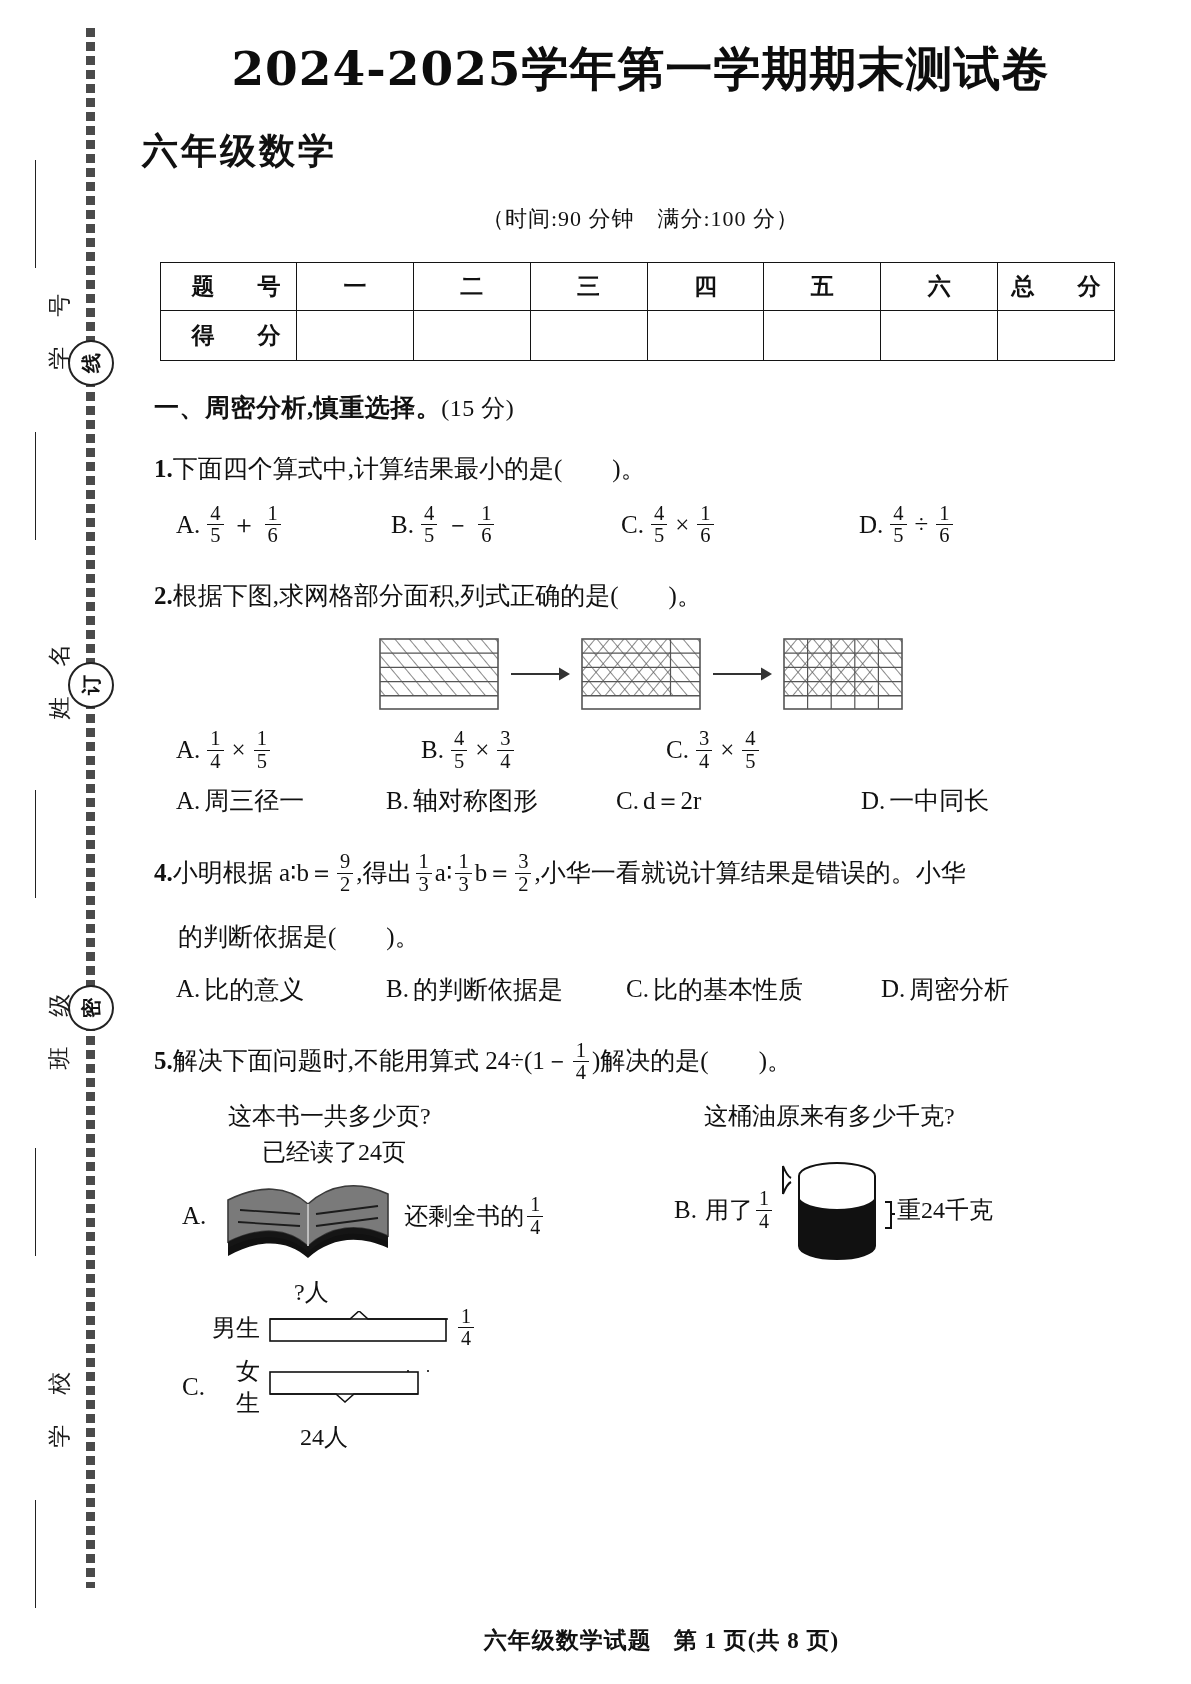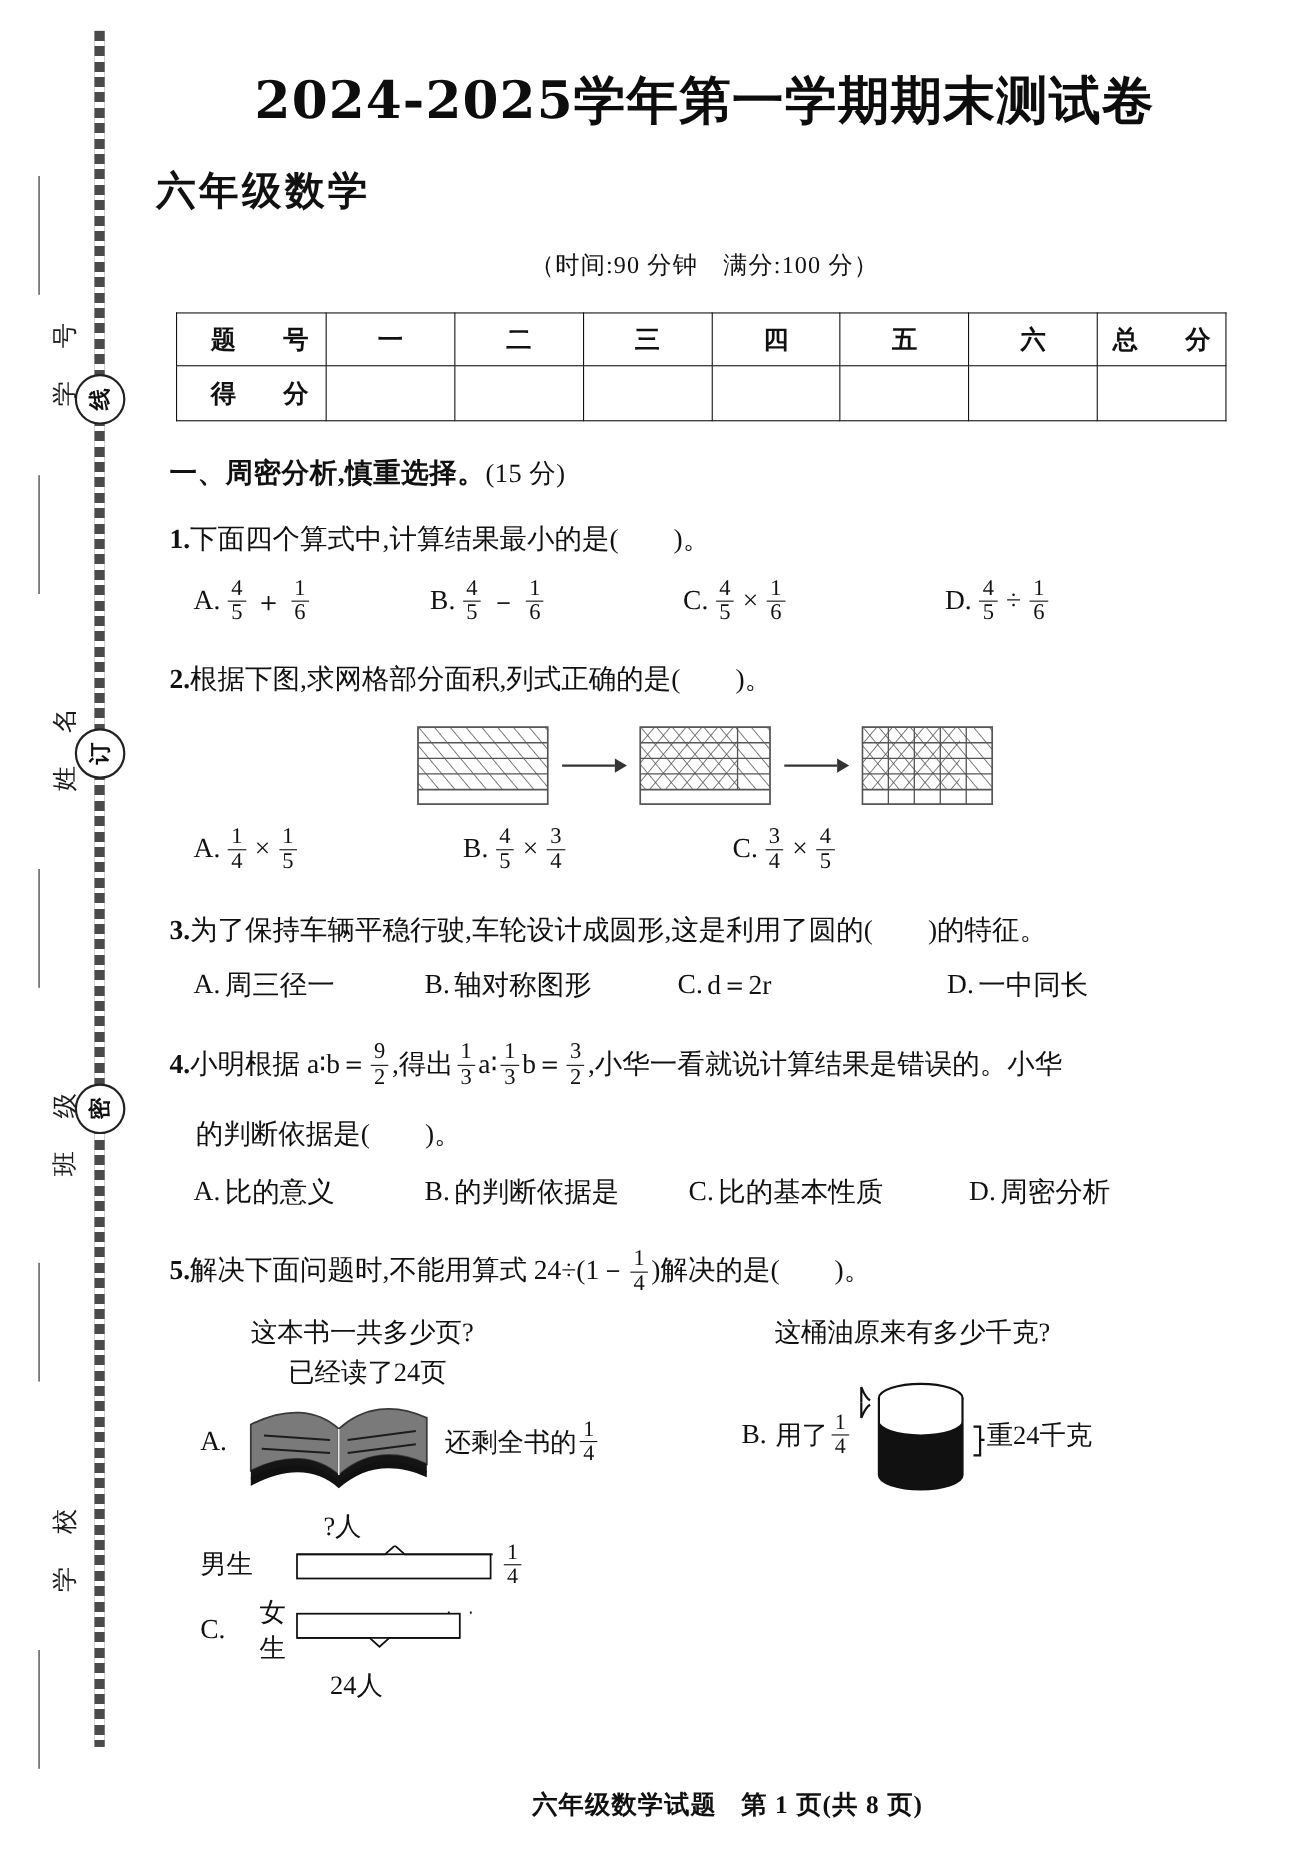--- a/index.html
+++ b/index.html
@@ -64,21 +64,21 @@
 
   
   #sheet {
     position: absolute;
     left: 132px; top: 0;
     width: 1059px; height: 1684px;
     padding: 0 52px 0 10px;
   }
 
   .doc-title {
-    margin: 60px 0 0 0;
+    margin: 38px 0 0 0;
     text-align: center;
     font-family: "DejaVu Serif", "Liberation Serif", serif;
     font-size: 47px;
     font-weight: bold;
     letter-spacing: 1px;
     color: #0d0d0d;
     white-space: nowrap;
   }
   .doc-subtitle {
     margin: 26px 0 0 0;
@@ -396,23 +396,20 @@
           <span class="den">4</span>
         </span>
       <span class="op">×</span>
       <span class="frac">
           <span class="num">4</span>
           <span class="den">5</span>
         </span>
     </div>
   </div>
 
-  <div class="q" style="margin-top:34px">
-    <span class="qnum">3.</span><span>为了保持车辆平稳行驶,车轮设计成圆形,这是利用了圆的(　　)的特征。</span>
-  </div>
   <div class="opt-row" style="margin-top:12px">
     <span class="opt" style="width:210px">
       <span class="olab">A.</span>
         <span>周三径一</span>
     </span>
     <span class="opt" style="width:230px">
       <span class="olab">B.</span>
         <span>轴对称图形</span>
     </span>
     <span class="opt" style="width:245px">
@@ -525,21 +522,21 @@
           <path d="M108 48 L114 48 L114 74 L108 74" fill="none" stroke="#111" stroke-width="2"></path>
           <path d="M114 60 L120 60" fill="none" stroke="#111" stroke-width="2"></path>
         </svg>
         <span class="cap" style="margin-left:2px">重24千克</span>
       </div>
     </div>
 
     <div class="q5-c">
       <div style="margin-left:112px" class="cap">?人</div>
       <div class="bar-line" style="margin-top:-2px">
-        <span class="cap" style="width:78px; ">男生</span>
+        <span class="cap" style="width:78px; text-align:right">男生</span>
         <svg width="190" height="34" viewBox="0 0 190 34" style="margin-left:6px">
           <rect x="4" y="8" width="176" height="22" fill="#fff" stroke="#111" stroke-width="1.6"></rect>
           <path d="M4 8 L84 8 L93 0 L102 8 L182 8" fill="none" stroke="#111" stroke-width="1.6"></path>
         </svg>
         <span class="frac" style="font-size:20px; margin-left:2px">
             <span class="num">1</span>
             <span class="den">4</span>
           </span>
       </div>
       <div class="bar-line" style="margin-top:6px">

